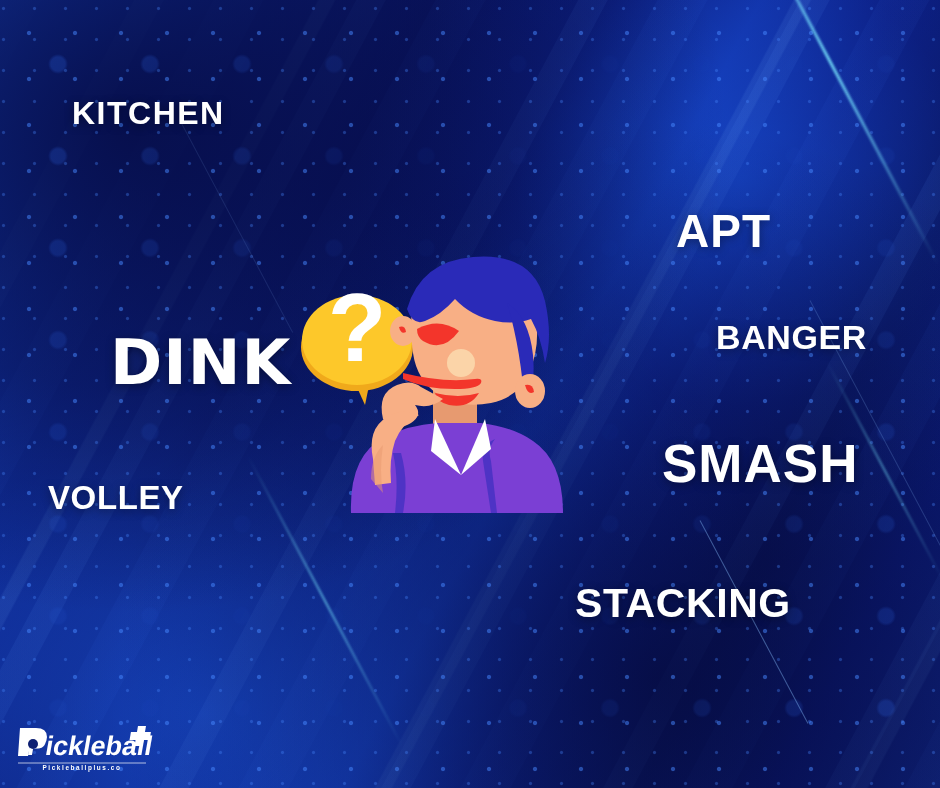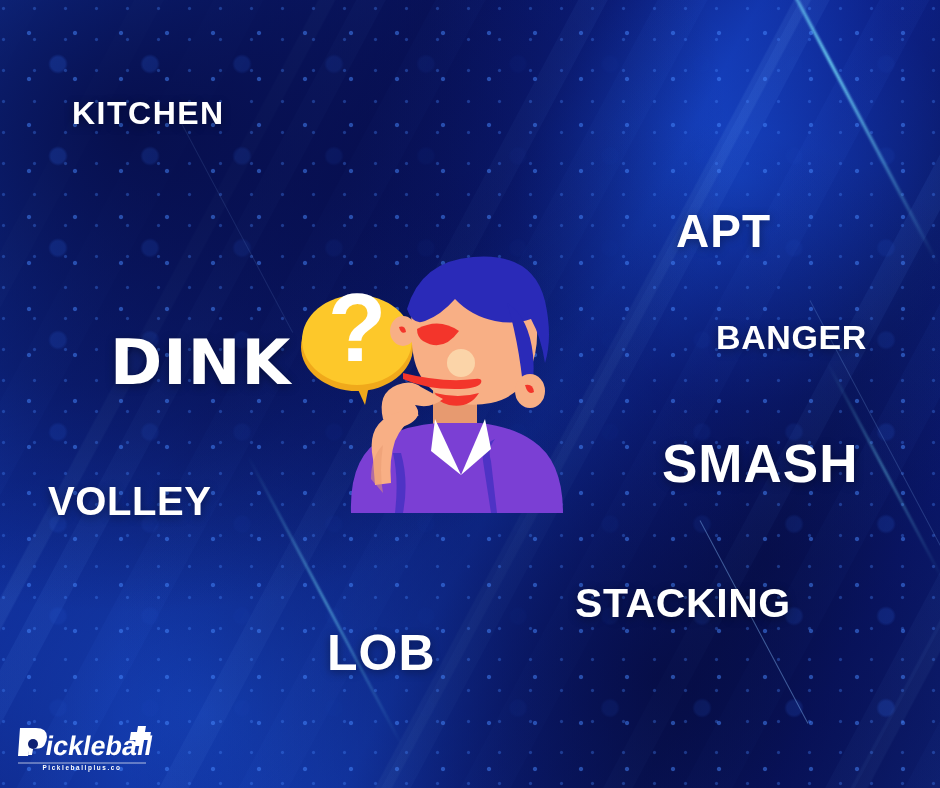--- a/index.html
+++ b/index.html
@@ -130,21 +130,21 @@
     text-shadow: 0 2px 10px rgba(0,0,0,0.38);
     line-height: 1;
   }
   .w-kitchen  { left: 72px;  top: 97px;  font-size: 32px; letter-spacing: 1.5px; }
   .w-sideout  { left: 396px; top: 127px; font-size: 34px; letter-spacing: 0.8px; }
   .w-smash    { left: 635px; top: 47px;  font-size: 40px; letter-spacing: 0.8px; }
   .w-apt      { left: 676px; top: 208px; font-size: 46px; letter-spacing: 1px; }
   .w-banger   { left: 716px; top: 320px; font-size: 34px; letter-spacing: 0.6px; }
   .w-erne     { left: 662px; top: 437px; font-size: 53px; letter-spacing: 1px; }
   .w-dink     { left: 110px; top: 294px; font-size: 63px; letter-spacing: 1px; font-family: "DejaVu Sans", sans-serif; margin-top: 37px; }
-  .w-volley   { left: 48px;  top: 481px; font-size: 40px; letter-spacing: 0.6px; text-align: right; }
+  .w-volley   { left: 48px;  top: 481px; font-size: 33px; letter-spacing: 0.6px; text-align: right; }
   .w-stacking { left: 575px; top: 583px; font-size: 41px; letter-spacing: 0.6px; }
   .w-lob      { left: 327px; top: 628px; font-size: 50px; letter-spacing: 1px; }
 
   
   .illus {
     position: absolute;
     left: 295px;
     top: 243px;
     width: 275px;
     height: 270px;
@@ -181,21 +181,20 @@
   <div class="thinline" style="left:810px; top:300px; width:300px; transform:rotate(62deg); opacity:.5;"></div>
   <div class="thinline" style="left:180px; top:120px; width:240px; transform:rotate(62deg); opacity:.30;"></div>
 
   <div class="word w-kitchen">KITCHEN</div>
   <div class="word w-apt">APT</div>
   <div class="word w-banger">BANGER</div>
   <div class="word w-erne">SMASH</div>
   <div class="word w-dink">DINK</div>
   <div class="word w-volley">VOLLEY</div>
   <div class="word w-stacking">STACKING</div>
-  <div class="word w-lob">LOB</div>
 
   <div class="illus">
     <svg viewBox="0 0 275 270" xmlns="http://www.w3.org/2000/svg">
 
       <path d="M42 100 L82 104 L70 162 Z" fill="#F0A91B"></path>
 
       <ellipse cx="62" cy="104" rx="56" ry="44" fill="#F0A91B"></ellipse>
 
       <ellipse cx="62" cy="97" rx="55" ry="45" fill="#FDC82A"></ellipse>
 

